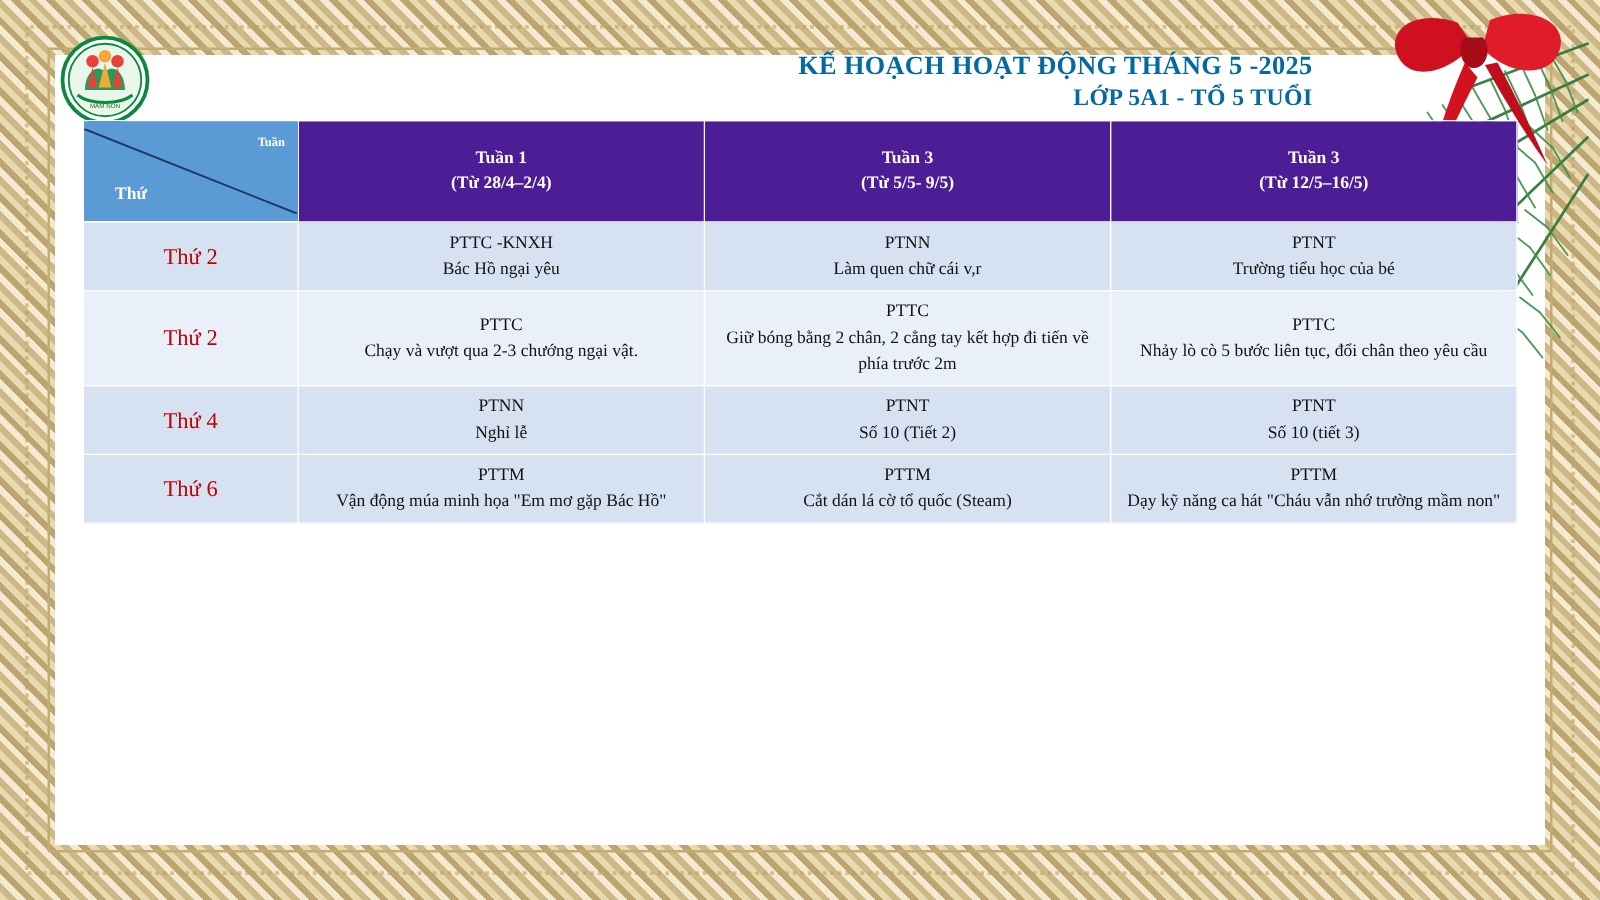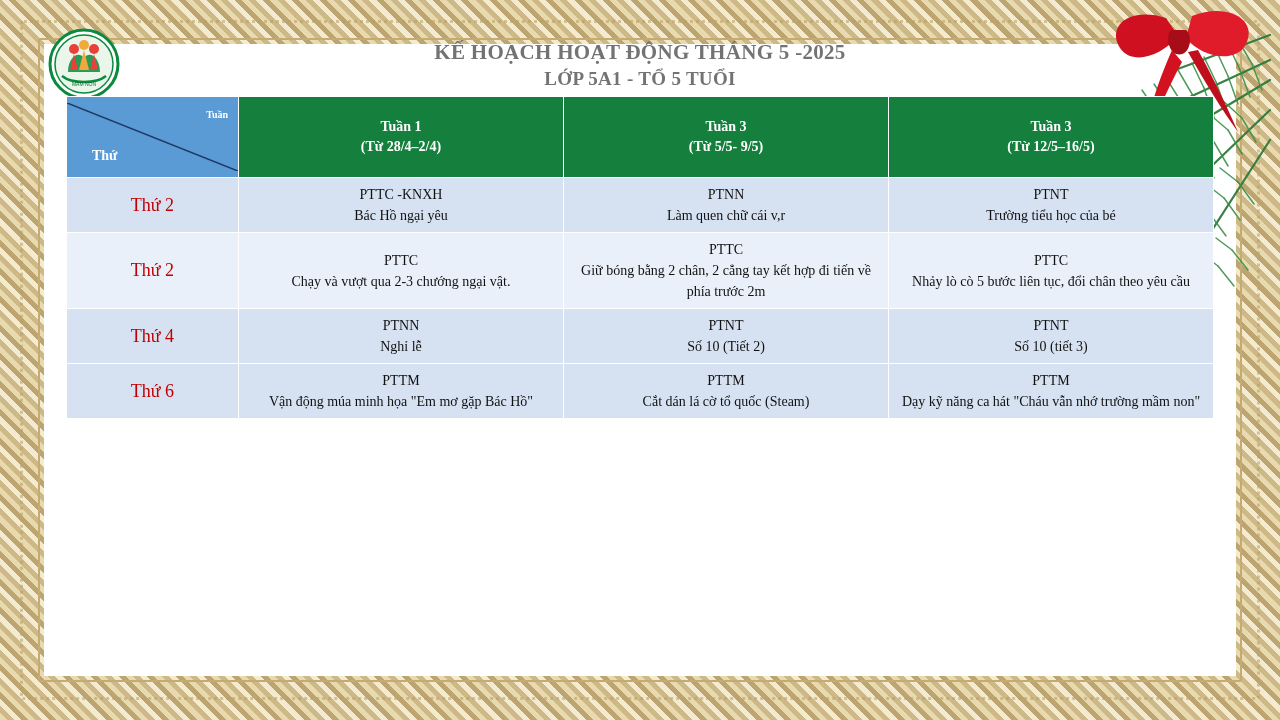--- a/index.html
+++ b/index.html
@@ -78,22 +78,22 @@
     position: absolute;
     left: 48px; top: 28px;
     width: 72px; height: 72px;
   }
 
   
   .title-block {
     position: absolute;
     left: 230px; top: 38px;
     width: 820px;
-    text-align: center;
-    color: #737373;
+    text-align: right;
+    color: #0369a1;
     font-weight: bold;
     line-height: 1.35;
     letter-spacing: .3px;
   }
   .title-line1 { font-size: 21px; }
   .title-line2 { font-size: 19px; font-family: Liberation Serif, serif; }
 
   
   .plan-table {
     position: absolute;
@@ -103,21 +103,21 @@
     border-collapse: collapse;
     table-layout: fixed;
   }
   .plan-table th, .plan-table td {
     border: 1px solid #ffffff;
     vertical-align: middle;
     text-align: center;
     padding: 6px 8px;
   }
   thead th {
-    background: #15803d;
+    background: #4c1d95;
     color: #ffffff;
     font-size: 14px;
     font-weight: bold;
     line-height: 1.45;
     height: 68px;
   }
   th.corner-cell {
     position: relative;
     background: #5b9bd5;
     padding: 0;

